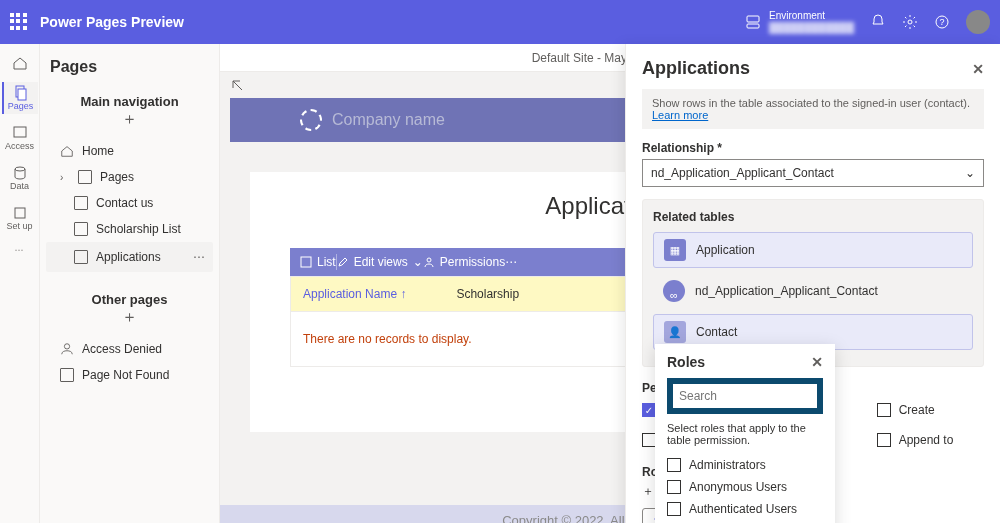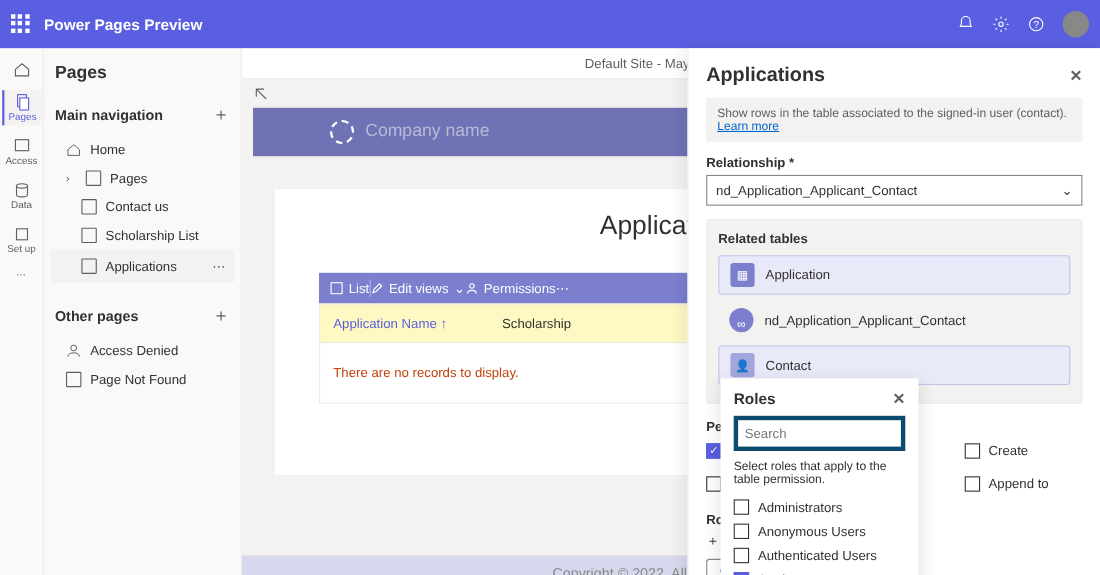--- a/index.html
+++ b/index.html
@@ -13,21 +13,21 @@
 .env .val { filter: blur(2px); opacity: .7; }
 .top-icon { color: #fff; }
 .avatar { width: 24px; height: 24px; border-radius: 50%; background: #888; }
 .main { display: flex; height: calc(523px - 32px); position: relative; }
 .rail { width: 40px; background: #faf9f8; border-right: 1px solid #edebe9; display: flex; flex-direction: column; align-items: center; padding-top: 8px; gap: 8px; }
 .rail-item { width: 36px; display: flex; flex-direction: column; align-items: center; font-size: 9px; color: #605e5c; cursor: pointer; padding: 3px 0; }
 .rail-item.active { color: #5a5ee0; border-left: 2px solid #5a5ee0; background: #f3f2f1; }
 .rail-item svg, .rail-item .ic { width: 16px; height: 16px; }
 .sidepanel { width: 180px; background: #faf9f8; border-right: 1px solid #edebe9; padding: 8px 6px; overflow-y: auto; }
 .sp-head { display: flex; justify-content: space-between; align-items: center; font-size: 16px; font-weight: 600; padding: 6px 4px 10px; }
-.sp-sub { display: flex; justify-content: space-between; align-items: center; font-size: 13px; font-weight: 600; padding: 8px 4px; }
+.sp-sub { display: flex; justify-content: space-between; align-items: center; font-size: 13px; font-weight: 600; padding: 8px 4px; flex-direction: column; }
 .plus { color: #605e5c; font-size: 16px; font-weight: 400; }
 .tree-item { display: flex; align-items: center; gap: 8px; padding: 6px 4px 6px 14px; font-size: 12px; color: #323130; cursor: pointer; border-radius: 2px; }
 .tree-item.indent { padding-left: 28px; }
 .tree-item.active { background: #f3f2f1; }
 .tree-item .chev { color: #605e5c; font-size: 10px; width: 10px; }
 .file-ic { width: 14px; height: 14px; border: 1px solid #605e5c; border-radius: 1px; }
 .content { flex: 1; background: #f3f2f1; position: relative; overflow: hidden; }
 .status-bar { height: 28px; background: #fff; display: flex; align-items: center; justify-content: center; font-size: 12px; color: #605e5c; border-bottom: 1px solid #edebe9; }
 .editor-canvas { padding: 6px 10px 0; }
 .editor-row { display:flex; gap:8px; margin-bottom:4px;}
@@ -38,21 +38,21 @@
 .page-card { background:#fff; margin: 30px 20px 0; padding: 20px 40px 40px; min-height: 260px; }
 .page-h1 { text-align:center; font-size: 24px; font-weight: 400; color: #323130; margin-bottom: 28px;}
 .toolbar { background:#7b7fce; display:flex; align-items:center; gap:0; padding: 6px 10px; }
 .toolbar .tbtn { color:#fff; font-size: 12px; display:flex; align-items:center; gap:5px; cursor:pointer;}
 .tbl-head { display:flex; gap: 50px; padding: 10px 12px; font-size: 12px; color: #5a5ee0; border:1px solid #edebe9; background:#fef9c3;}
 .tbl-head span:first-child { color:#5a5ee0; }
 .tbl-empty { padding: 20px 12px; font-size: 12px; color: #c2410c; border:1px solid #edebe9; border-top:none;}
 .footer { position:absolute; bottom:0; left:0; right:0; height: 30px; background:#d7d8ed; display:flex; align-items:center; justify-content:center; color:#8a8a8a; font-size:13px;}
 .roles-popup { position:absolute; left: 435px; top: 300px; width: 180px; background:#fff; box-shadow: 0 4px 16px rgba(0,0,0,.15); padding: 10px 12px; z-index:5;}
 .roles-popup h4 { font-size:14px; font-weight:600; margin-bottom:8px; display:flex; justify-content:space-between;}
-.roles-popup input { width:100%; padding:5px 6px; border:4px solid #0c4a6e; outline:none; font-size:12px; margin-bottom:8px;}
+.roles-popup input { width:100%; padding:5px 6px; border:6px solid #0c4a6e; outline:none; font-size:12px; margin-bottom:8px;}
 .roles-popup .desc { font-size:11px; color:#323130; margin-bottom:8px;}
 .chk-row { display:flex; align-items:center; gap:8px; font-size:12px; padding:4px 0;}
 .chk { width:14px; height:14px; border:1px solid #323130; display:inline-flex; align-items:center; justify-content:center;}
 .chk.checked { background:#5a5ee0; border-color:#5a5ee0; color:#fff; font-size:10px;}
 .link { color:#5a5ee0; font-size:12px; padding-top:8px; display:flex; gap:6px; align-items:center; cursor:pointer;}
 .drawer { position:absolute; right:0; top:0; width: 375px; height: 100%; background:#fff; border-left:1px solid #edebe9; box-shadow: -4px 0 12px rgba(0,0,0,.08); padding: 14px 16px; z-index:3; display:flex; flex-direction:column;}
 .drawer h2 { font-size:18px; font-weight:600; display:flex; justify-content:space-between; align-items:center; margin-bottom:10px;}
 .info-band { background:#f3f2f1; padding:8px 10px; font-size:11px; color:#605e5c; margin-bottom:12px;}
 .info-band a { color:#0066cc; text-decoration:underline;}
 .field-label { font-size: 12px; font-weight:600; margin-bottom:4px;}
@@ -84,20 +84,30 @@
       <span></span>
       <span></span>
       <span></span>
       <span></span>
       <span></span>
       <span></span>
       <span></span>
     </div>
   <div class="top-title">Power Pages Preview</div>
   <div class="top-right">
+    <div style="display:flex;align-items:center;gap:8px;">
+      <svg width="16" height="16" viewBox="0 0 16 16">
+          <rect x="2" y="2" width="12" height="6" rx="1" fill="none" stroke="#fff"></rect>
+          <rect x="2" y="10" width="12" height="4" rx="1" fill="none" stroke="#fff"></rect>
+        </svg>
+      <div class="env">
+        <span>Environment</span>
+        <span class="val">████████████</span>
+      </div>
+    </div>
     <svg class="top-icon" width="16" height="16" viewBox="0 0 16 16">
         <path d="M8 1a4 4 0 00-4 4v3l-1 2h10l-1-2V5a4 4 0 00-4-4z" fill="none" stroke="#fff"></path>
       </svg>
     <svg class="top-icon" width="16" height="16" viewBox="0 0 16 16">
         <circle cx="8" cy="8" r="2" fill="none" stroke="#fff"></circle>
         <path d="M8 1v2M8 13v2M1 8h2M13 8h2M3 3l1.4 1.4M11.6 11.6L13 13M3 13l1.4-1.4M11.6 4.4L13 3" stroke="#fff"></path>
       </svg>
     <svg class="top-icon" width="16" height="16" viewBox="0 0 16 16">
         <circle cx="8" cy="8" r="6" fill="none" stroke="#fff"></circle>
         <text x="8" y="11" text-anchor="middle" fill="#fff" font-size="9">?</text>

